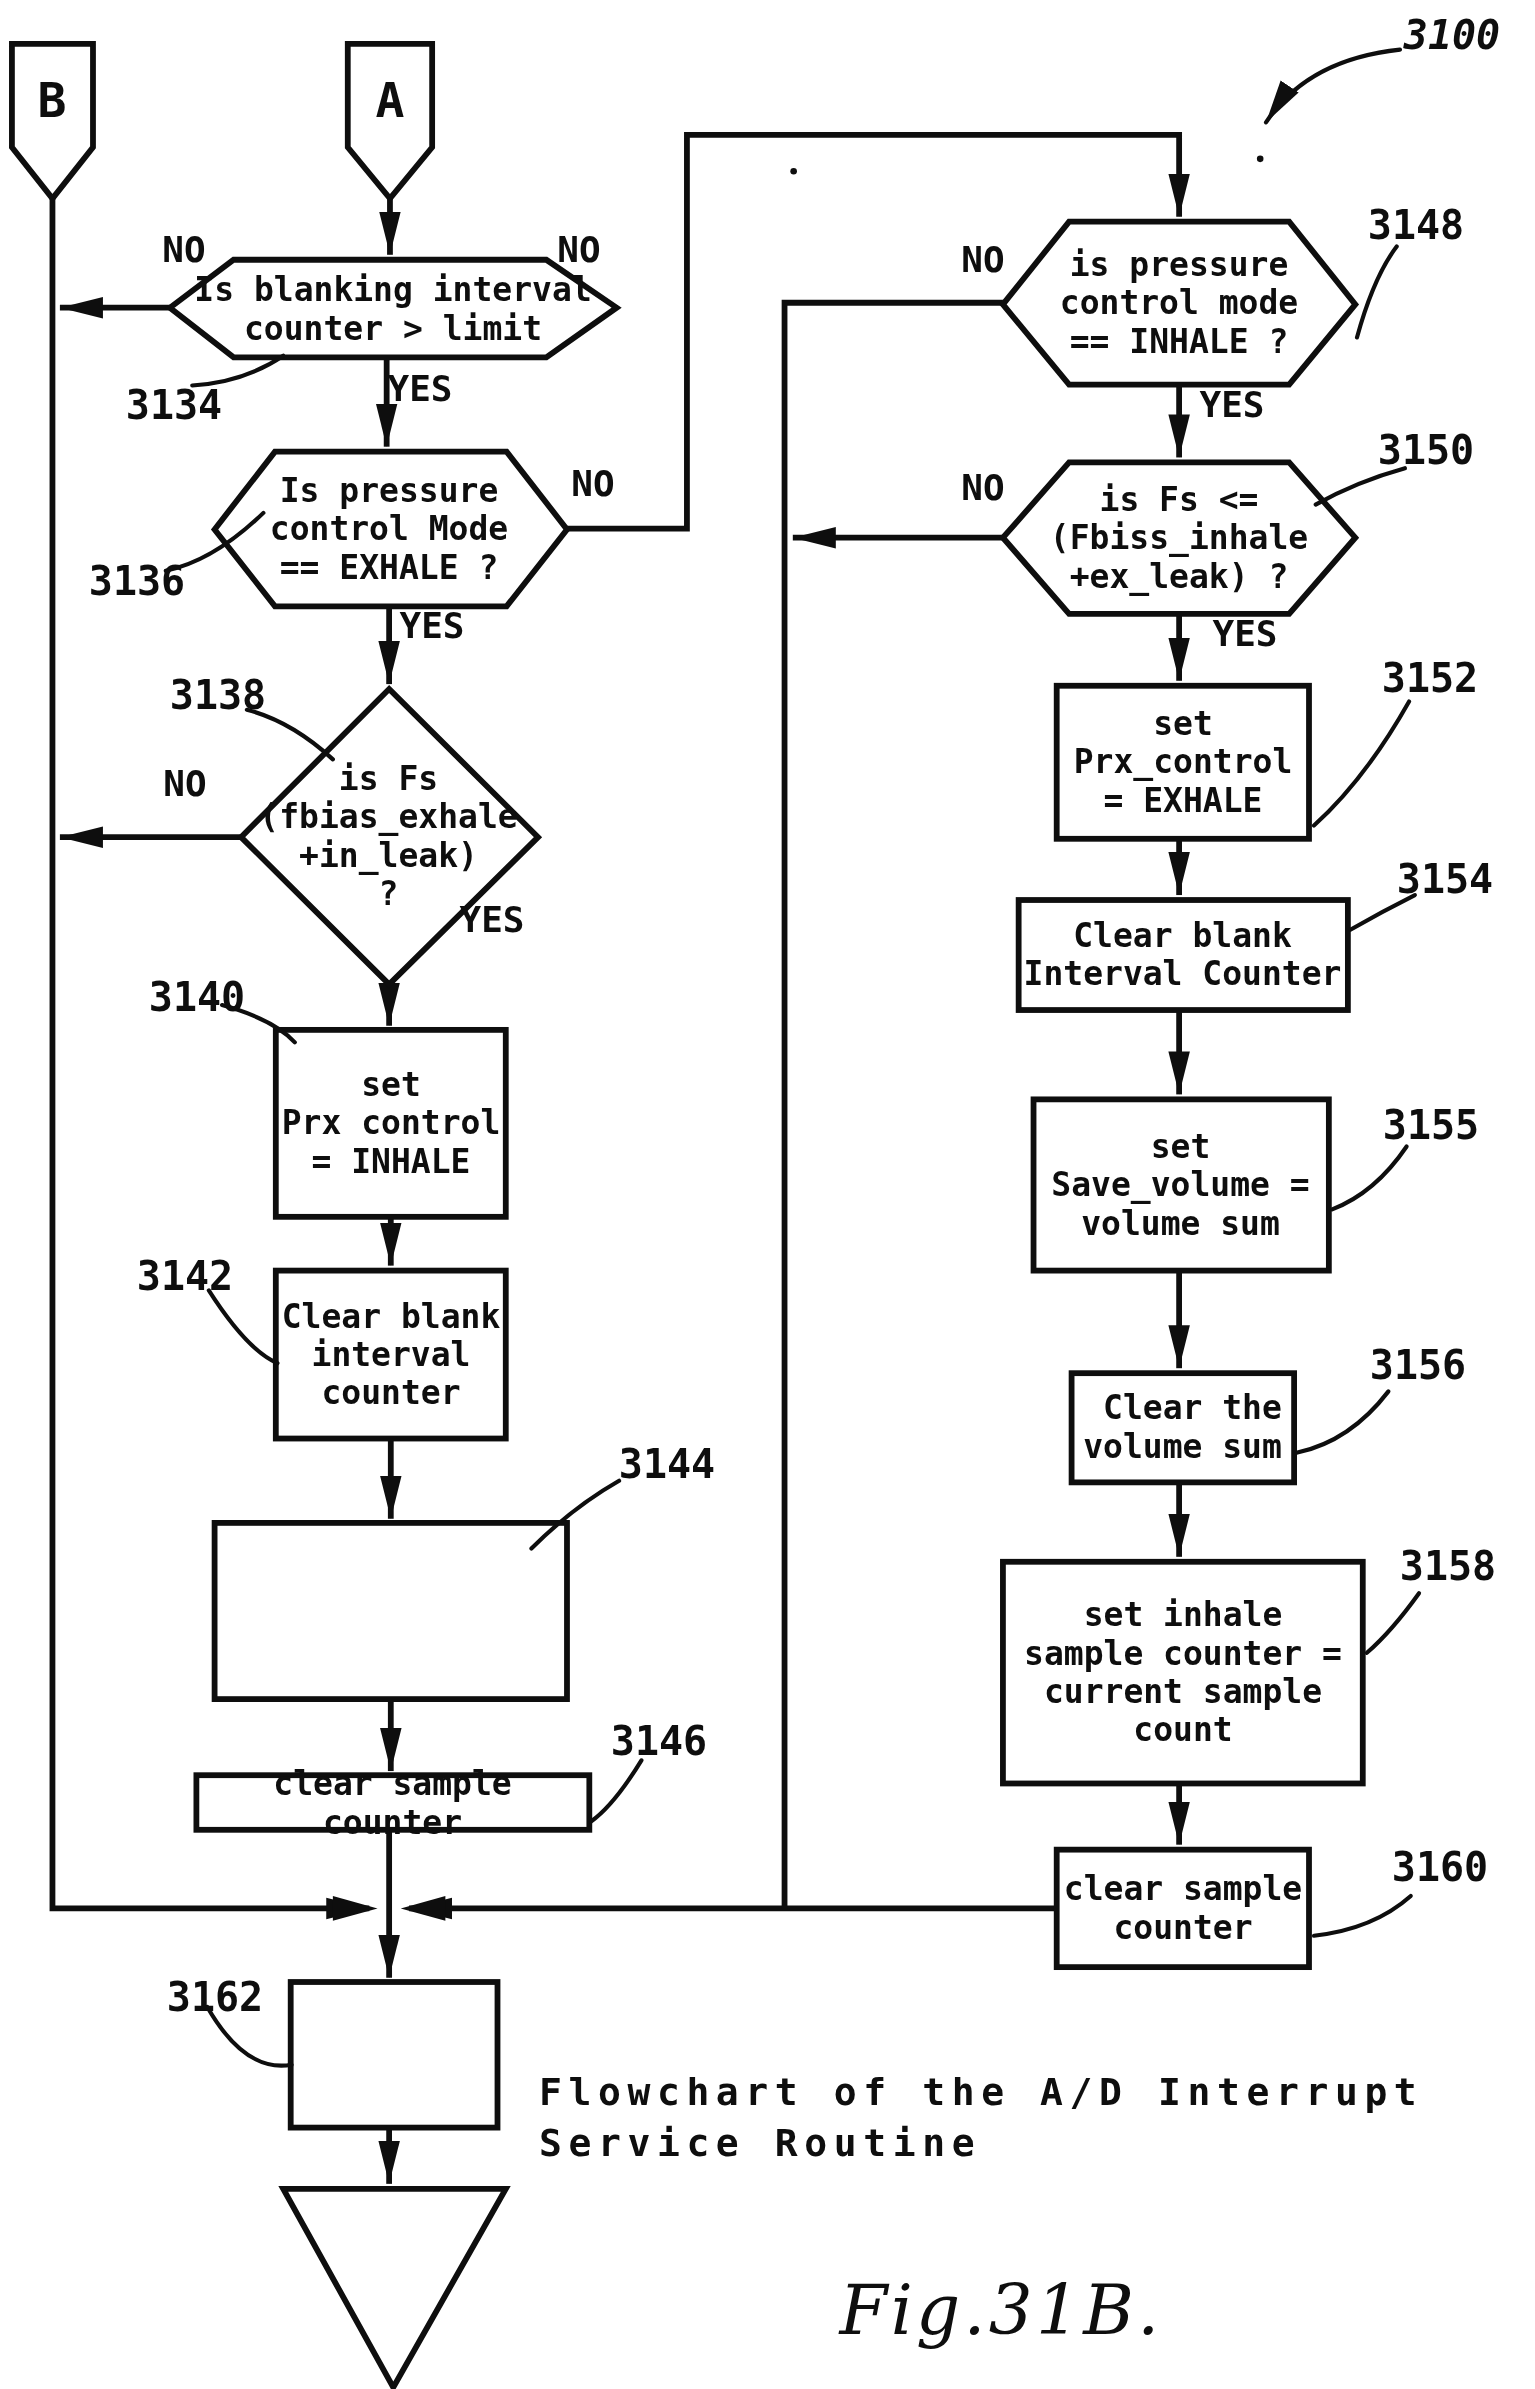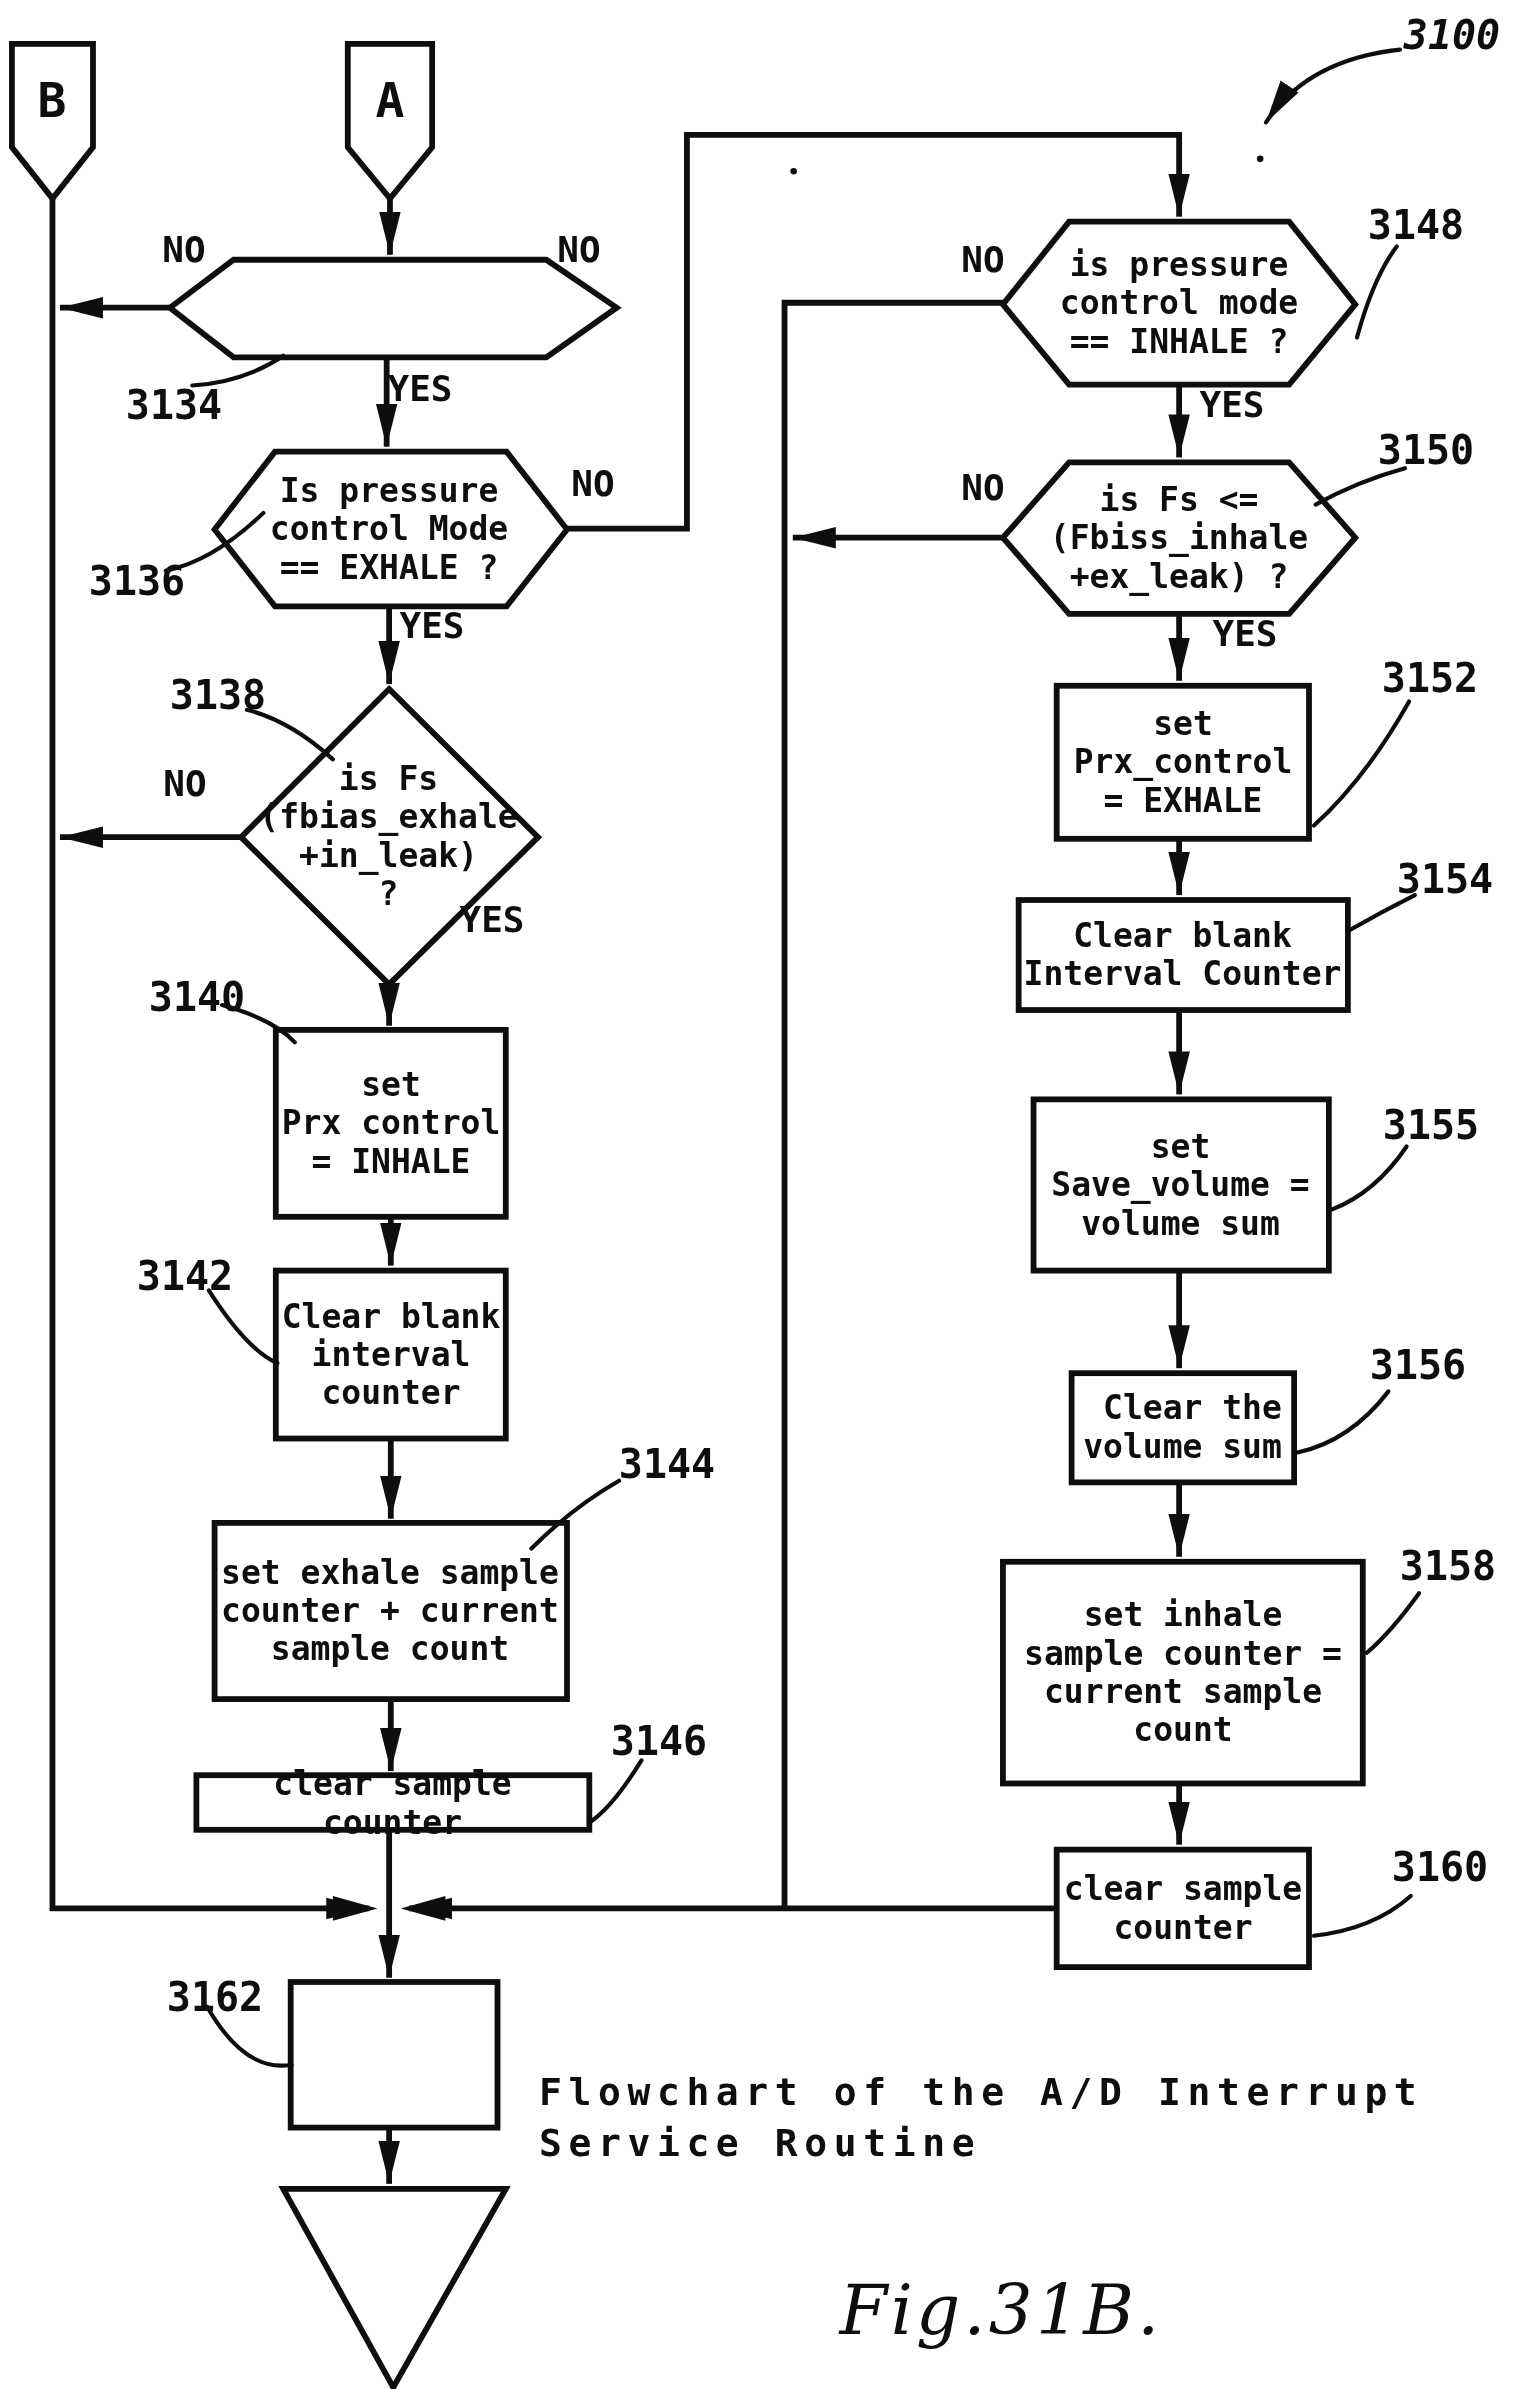--- a/index.html
+++ b/index.html
@@ -106,20 +106,22 @@
       <path d="M1678,1682 Q1632,1742 1568,1756"></path>
       <path d="M1715,1926 Q1682,1972 1652,1998"></path>
       <path d="M1705,2292 Q1660,2332 1588,2340"></path>
       <path d="M250,2426 Q296,2506 352,2496"></path>
     </g>
   </svg>
 
   <div class="txt conn pt" style="left:52px;top:101px;">B</div>
   <div class="txt conn pt" style="left:390px;top:101px;">A</div>
 
+  <div class="txt node" style="left:178px;top:263px;width:430px;height:93px;">Is blanking interval
+counter &gt; limit</div>
   <div class="txt lbl pt" style="left:184px;top:250px;">NO</div>
   <div class="txt lbl pt" style="left:579px;top:250px;">NO</div>
   <div class="txt lbl pt" style="left:420px;top:389px;">YES</div>
   <div class="txt ref pt" style="left:174px;top:405px;">3134</div>
 
   <div class="txt node" style="left:232px;top:455px;width:314px;height:149px;">Is pressure
 control Mode
 == EXHALE ?</div>
   <div class="txt lbl pt" style="left:593px;top:484px;">NO</div>
   <div class="txt lbl pt" style="left:432px;top:626px;">YES</div>
@@ -136,23 +138,20 @@
   <div class="txt node" style="left:276px;top:1030px;width:230px;height:187px;">set
 Prx control
 = INHALE</div>
   <div class="txt ref pt" style="left:197px;top:997px;">3140</div>
 
   <div class="txt node" style="left:276px;top:1271px;width:230px;height:168px;">Clear blank
 interval
 counter</div>
   <div class="txt ref pt" style="left:185px;top:1276px;">3142</div>
 
-  <div class="txt node" style="left:214px;top:1523px;width:352px;height:176px;">set exhale sample
-counter + current
-sample count</div>
   <div class="txt ref pt" style="left:649px;top:1464px;margin-left:18px;">3144</div>
 
   <div class="txt node" style="left:196px;top:1776px;width:393px;height:55px;">clear sample counter</div>
   <div class="txt ref pt" style="left:659px;top:1741px;">3146</div>
 
   <div class="txt node" style="left:1026px;top:225px;width:306px;height:157px;">is pressure
 control mode
 == INHALE ?</div>
   <div class="txt lbl pt" style="left:983px;top:260px;">NO</div>
   <div class="txt lbl pt" style="left:1232px;top:405px;">YES</div>

